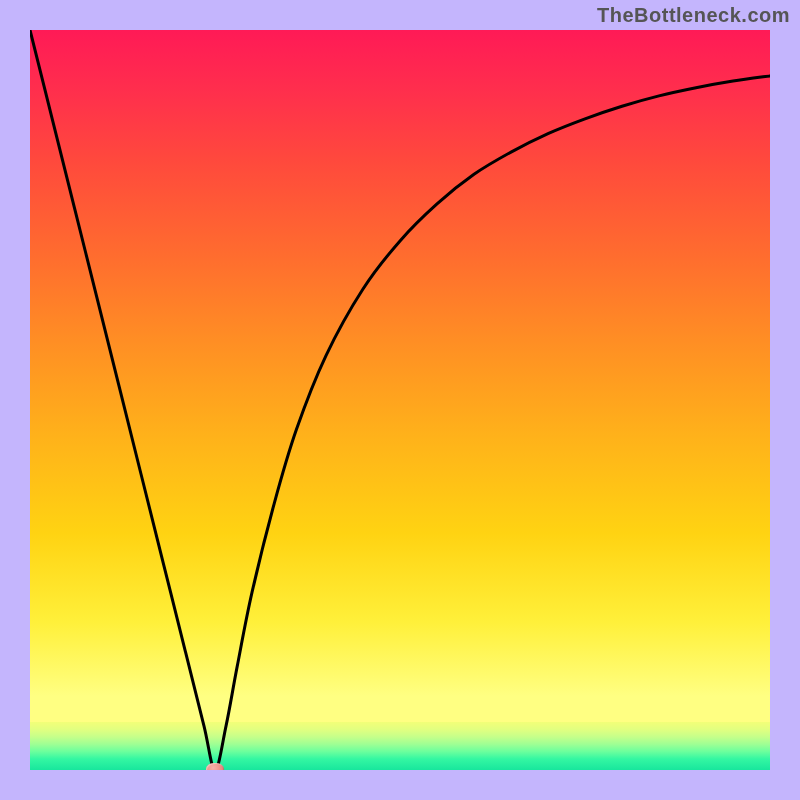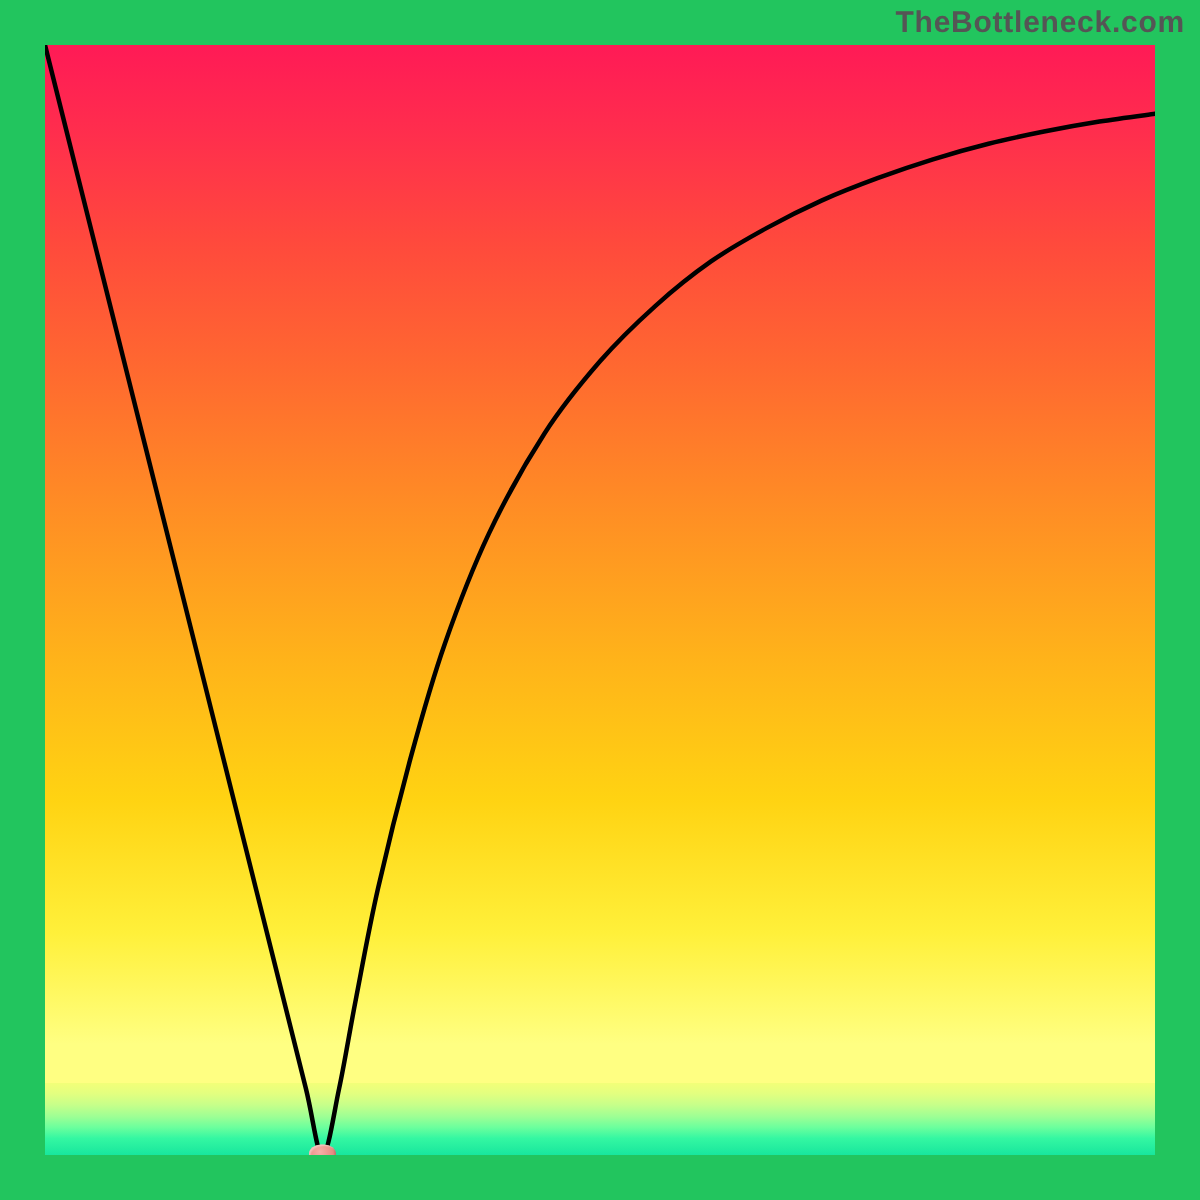--- a/index.html
+++ b/index.html
@@ -8,21 +8,21 @@
     width: 800px;
     height: 800px;
     overflow: hidden;
     background: #000;
     font-family: Arial, Helvetica, sans-serif;
   }
   .frame {
     position: relative;
     width: 800px;
     height: 800px;
-    background: #22c55e;
+    background: #c4b5fd;
   }
   .attribution {
     position: absolute;
     top: 4px;
     right: 10px;
     color: #555;
     font-size: 20px;
     font-weight: bold;
     letter-spacing: 0.5px;
     z-index: 10;

